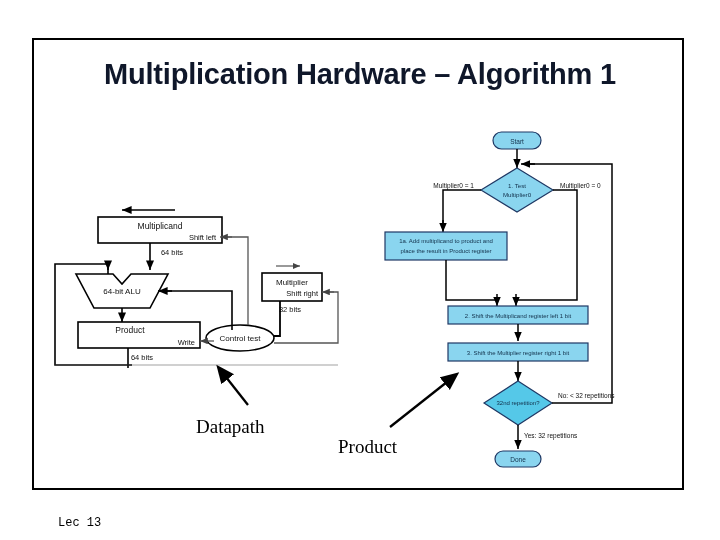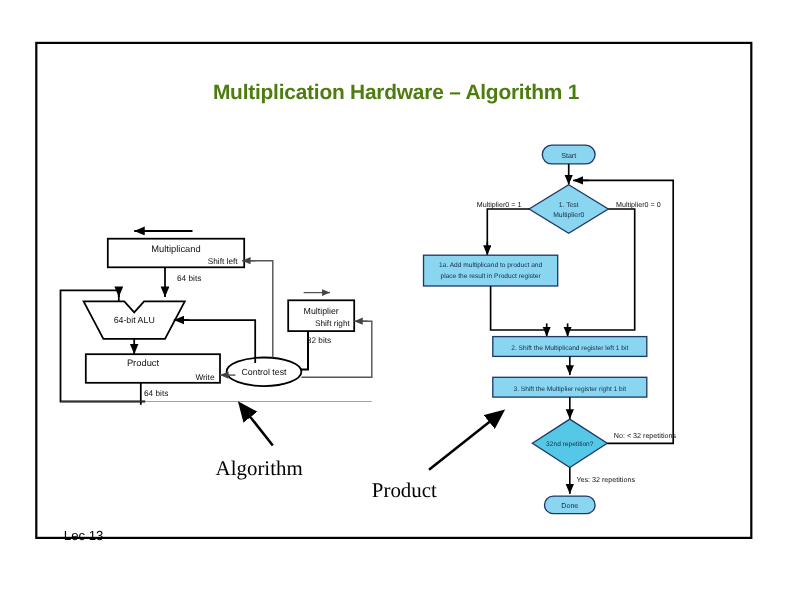--- a/index.html
+++ b/index.html
@@ -13,35 +13,34 @@
   }
   
   .frame{
     position:absolute;left:32px;top:38px;width:652px;height:452px;
     border:2px solid #000000;background:#ffffff;box-sizing:border-box;
   }
   .title{
     position:absolute;left:0;top:18px;width:652px;
     text-align:center;
     font-family:"Liberation Sans", sans-serif;
-    font-weight:bold;font-size:19px;color:#4d7c0f;
+    font-weight:bold;font-size:29px;color:#0f172a;
     letter-spacing:-0.2px;
-    margin-top:16px;
   }
   .caption{
     position:absolute;
     font-family:"Liberation Serif", serif;
     font-size:19px;color:#000000;white-space:nowrap;
   }
   #cap-datapath{left:196px;top:416px;}
   #cap-control{left:338px;top:436px;}
 
   .footer-left{
-    position:absolute;left:58px;top:480px;
-    font-family:Liberation Sans, sans-serif;
+    position:absolute;left:58px;top:516px;
+    font-family:Liberation Mono, monospace;
     font-size:12px;color:#000000;
   }
   .footer-center{
     position:absolute;left:294px;top:496px;
     font-family:"Liberation Sans", sans-serif;
     font-size:12px;color:#000000;
   }
   svg{display:block;}
   #diagram{position:absolute;left:0;top:0;width:720px;height:540px;pointer-events:none;}
   .dgm-text{font-family:"Liberation Sans", sans-serif;fill:#111111;}
@@ -178,18 +177,18 @@
       <rect x="495" y="451" width="46" height="16" rx="8" ry="8" fill="#8ad5ef" stroke="#1f3864" stroke-width="1.2"></rect>
       <text class="flow-text" x="518" y="462" font-size="6.5" text-anchor="middle">Done</text>
     </g>
 
     <g>
       <line x1="248" y1="405" x2="222" y2="372" stroke="#000" stroke-width="2.3" marker-end="url(#ahblk)"></line>
       <line x1="390" y1="427" x2="452" y2="378" stroke="#000" stroke-width="2.3" marker-end="url(#ahblk)"></line>
     </g>
   </svg>
 
-  <div class="caption" id="cap-datapath">Algorithm</div>
+  <div class="caption" id="cap-datapath">Datapath</div>
   <div class="caption" id="cap-control">Product</div>
 
   <div class="footer-left">Lec 13</div>
 
 </div>
 
 </body></html>

